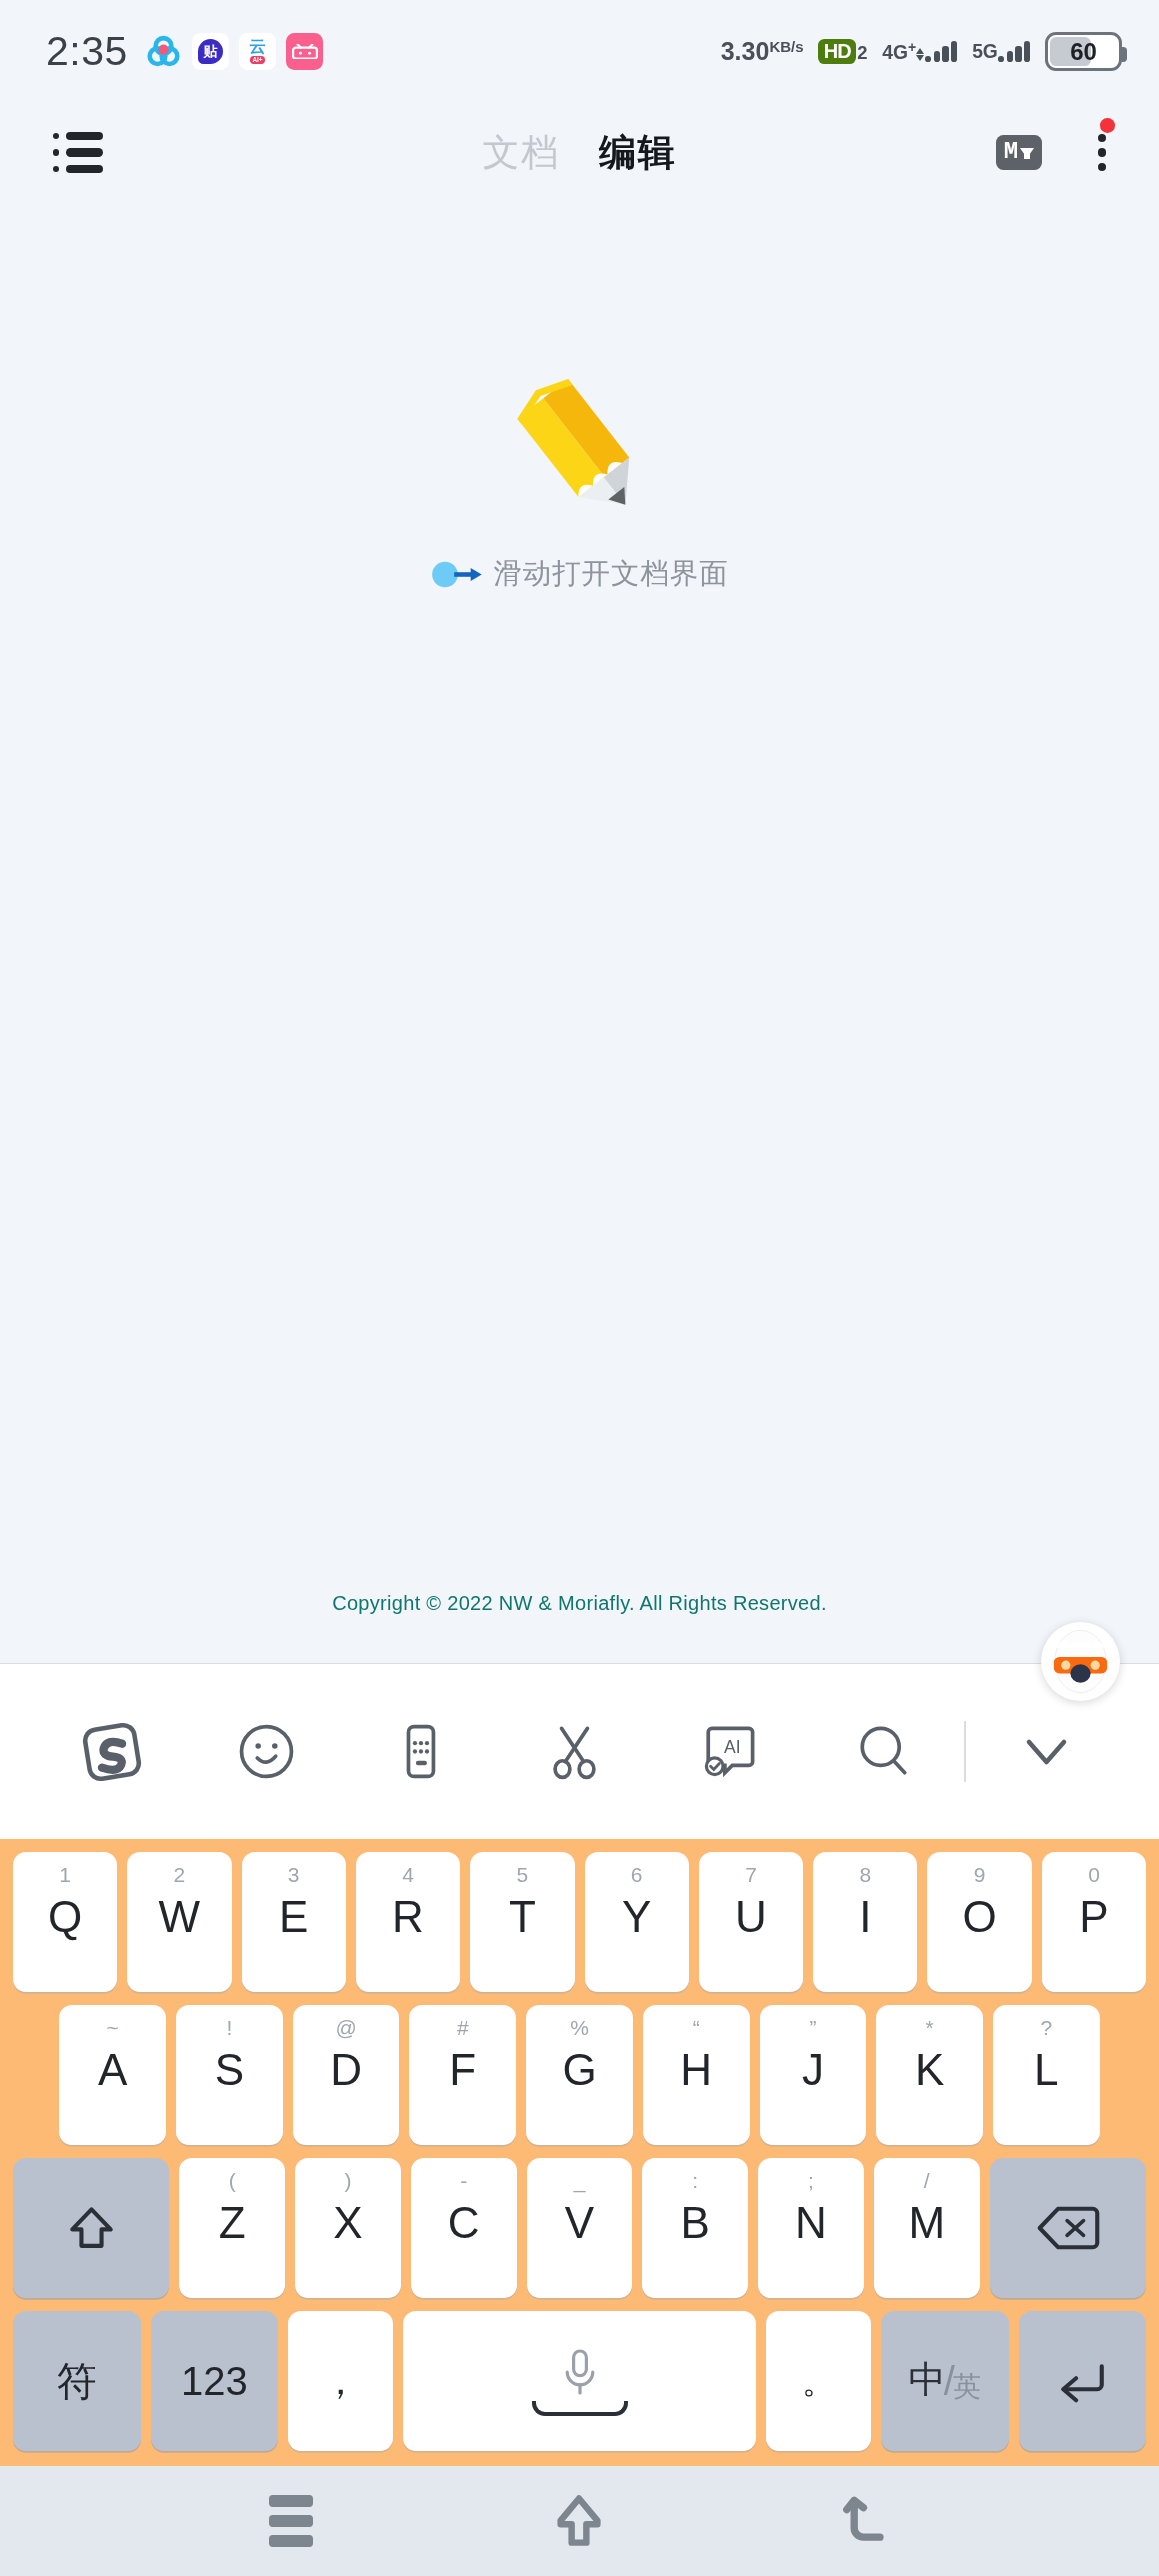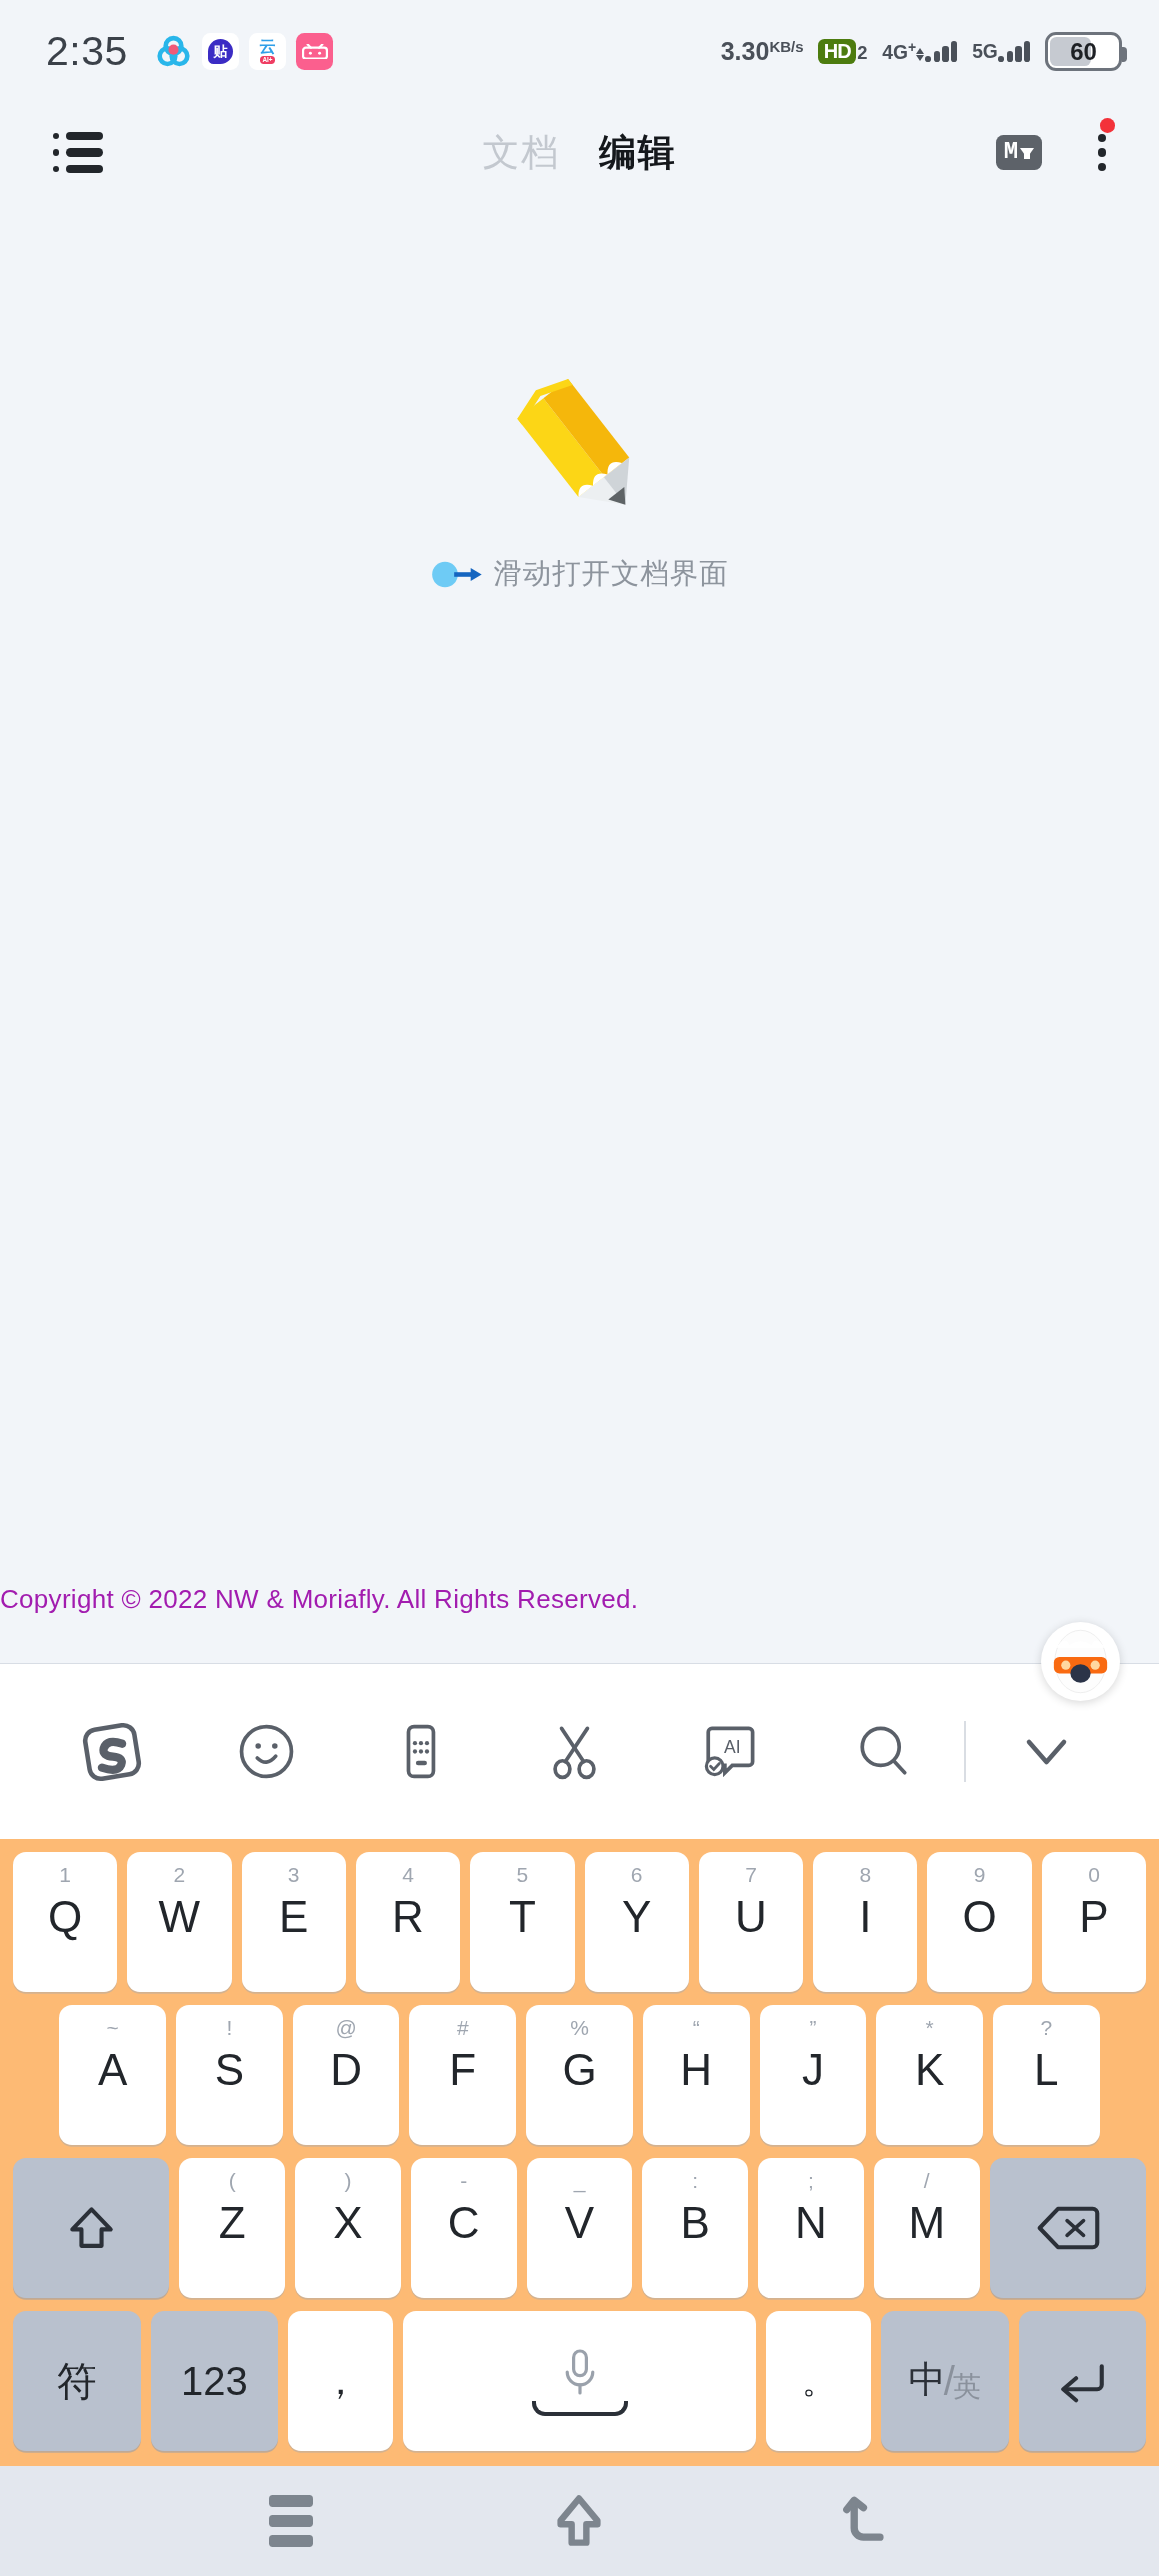--- a/index.html
+++ b/index.html
@@ -30,21 +30,21 @@
     height: 103px;
     display: flex;
     align-items: center;
     justify-content: space-between;
     padding: 0 37px 0 46px;
     flex: 0 0 auto;
   }
   .status-left {
     display: flex;
     align-items: center;
-    gap: 18px;
+    gap: 8px;
     justify-content: flex-end;
   }
   .status-clock {
     font-size: 41px;
     font-weight: 500;
     color: #3b4149;
     letter-spacing: 0.5px;
   }
   .notif-icons {
     display: flex;
@@ -288,23 +288,23 @@
     gap: 11px;
   }
   .swipe-icon { width: 52px; height: 33px; }
   .hint-text {
     font-size: 28.5px;
     color: #8d949d;
     letter-spacing: 0.9px;
   }
 
   .copyright {
-    text-align: left;
-    font-size: 26px;
-    color: #a21caf;
+    text-align: center;
+    font-size: 20px;
+    color: #0f766e;
     padding-bottom: 48px;
     letter-spacing: 0.3px;
   }
 
   
   .keyboard {
     flex: 0 0 auto;
     background: #fdba74;
     border-top: 1.8px solid #d8dde5;
   }

